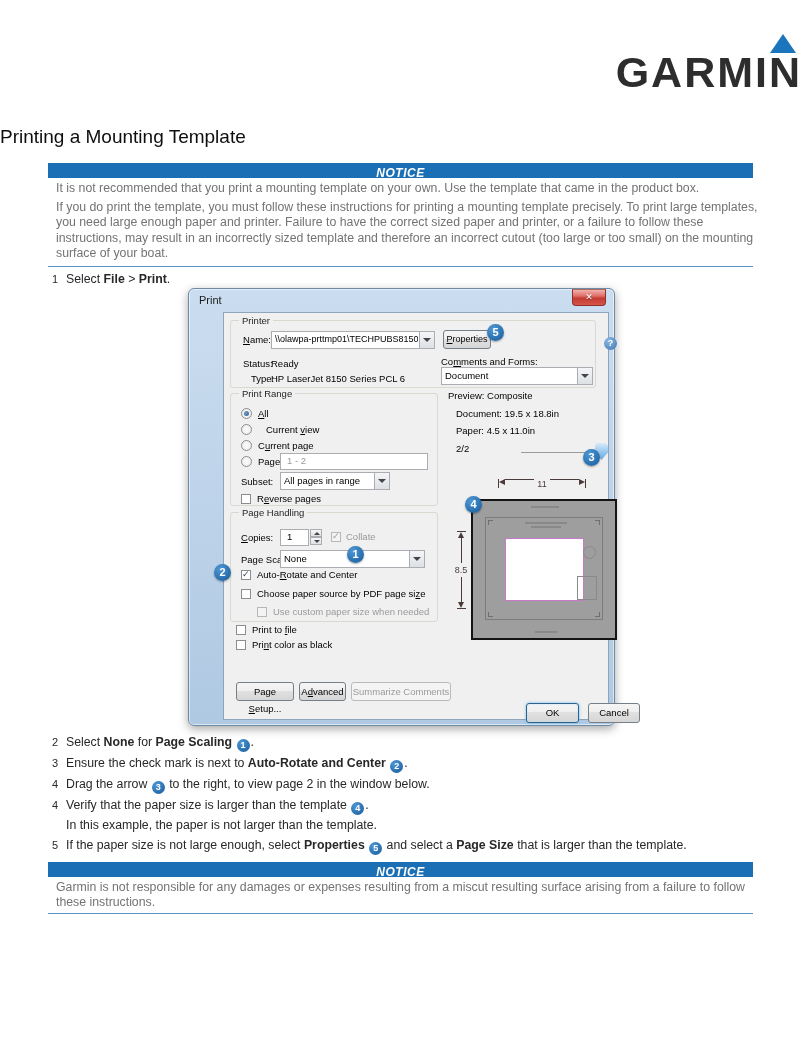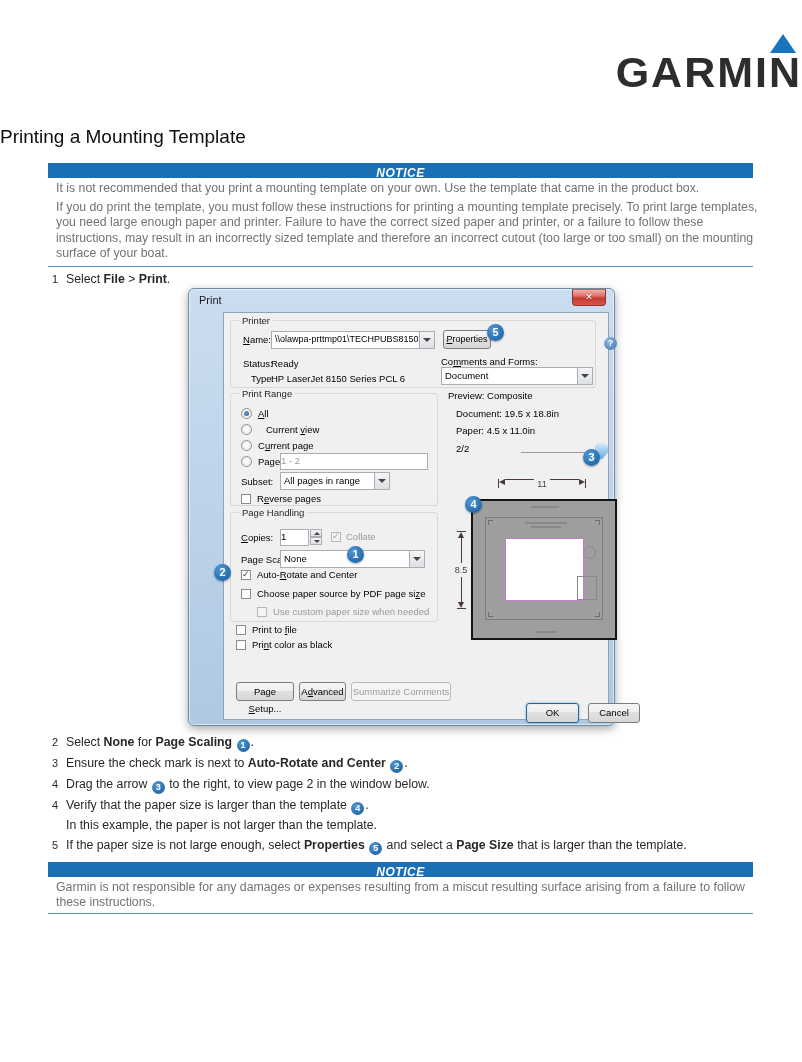--- a/index.html
+++ b/index.html
@@ -56,21 +56,21 @@
   .u { text-decoration:underline; }
 
   .combo { position:absolute; background:#fff; border:1px solid #ABADB3; overflow:hidden; }
   .combo-text { position:absolute; left:3px; top:2px; right:16px; white-space:nowrap; overflow:hidden; }
   .combo-btn { position:absolute; right:0; top:0; bottom:0; width:15px;
                background:linear-gradient(#F4F5F7,#DDE0E4); border-left:1px solid #ABADB3; }
   .tri-down { position:absolute; left:50%; top:50%; margin:-2px 0 0 -4px; width:0; height:0;
               border-left:4px solid transparent; border-right:4px solid transparent;
               border-top:4px solid #444; }
 
-  .field { position:absolute; background:#fff; border:1px solid #ABADB3; padding:1px 0;
+  .field { position:absolute; background:#fff; border:1px solid #ABADB3; padding:1px 6px;
            white-space:nowrap; overflow:hidden; }
   .field.dis { color:#9A9A9A; }
 
   .btn { position:absolute; background:linear-gradient(#F5F5F5,#EFEFEF 45%,#E1E1E1 46%,#D6D6D6);
          border:1px solid #757F88; border-radius:3px; text-align:center; color:#000; cursor:pointer; }
   .btn.dis { background:#F4F4F4; border-color:#B5BABF; color:#9A9A9A; cursor:default; }
   .btn.default { border-color:#2C628B; box-shadow:0 0 3px #6EB8E8, inset 0 0 2px #B9DDF5; }
 
   .cb { position:absolute; width:10px; height:10px; background:#fff; border:1px solid #8D8D8D; }
   .cb .check { position:absolute; left:0; top:-2px; font-size:9px; font-weight:700; color:#31475F; }

